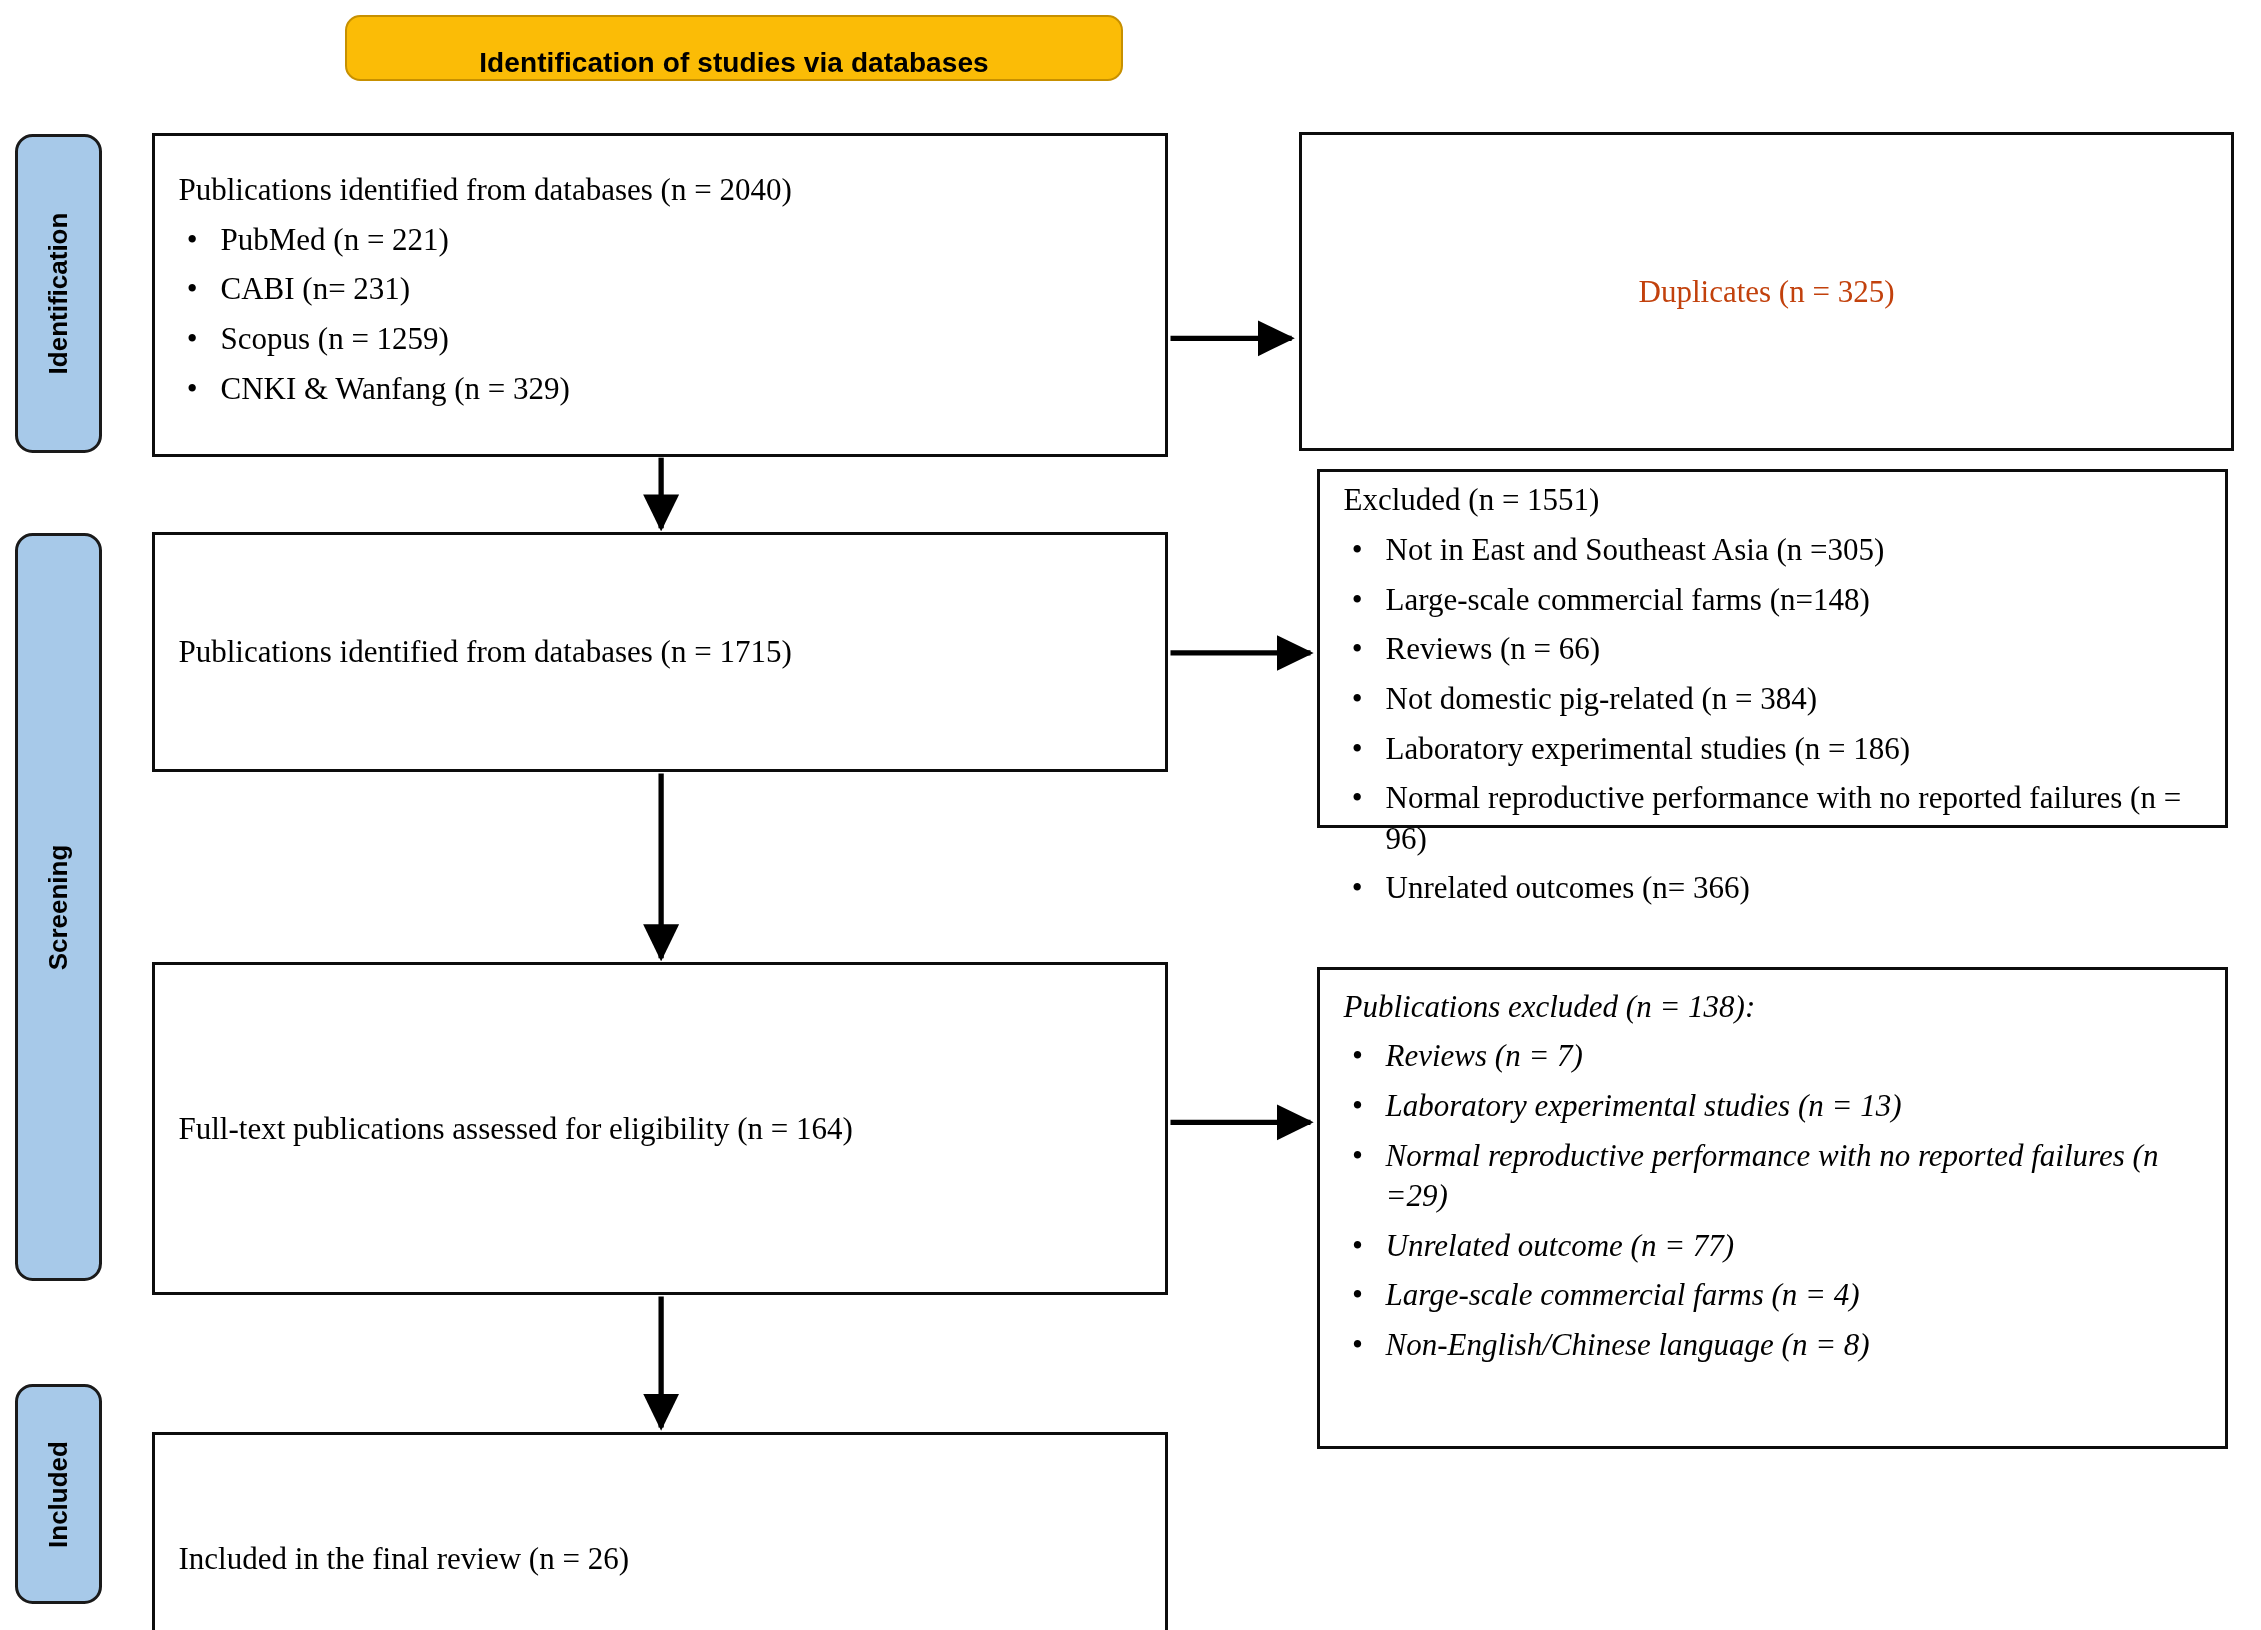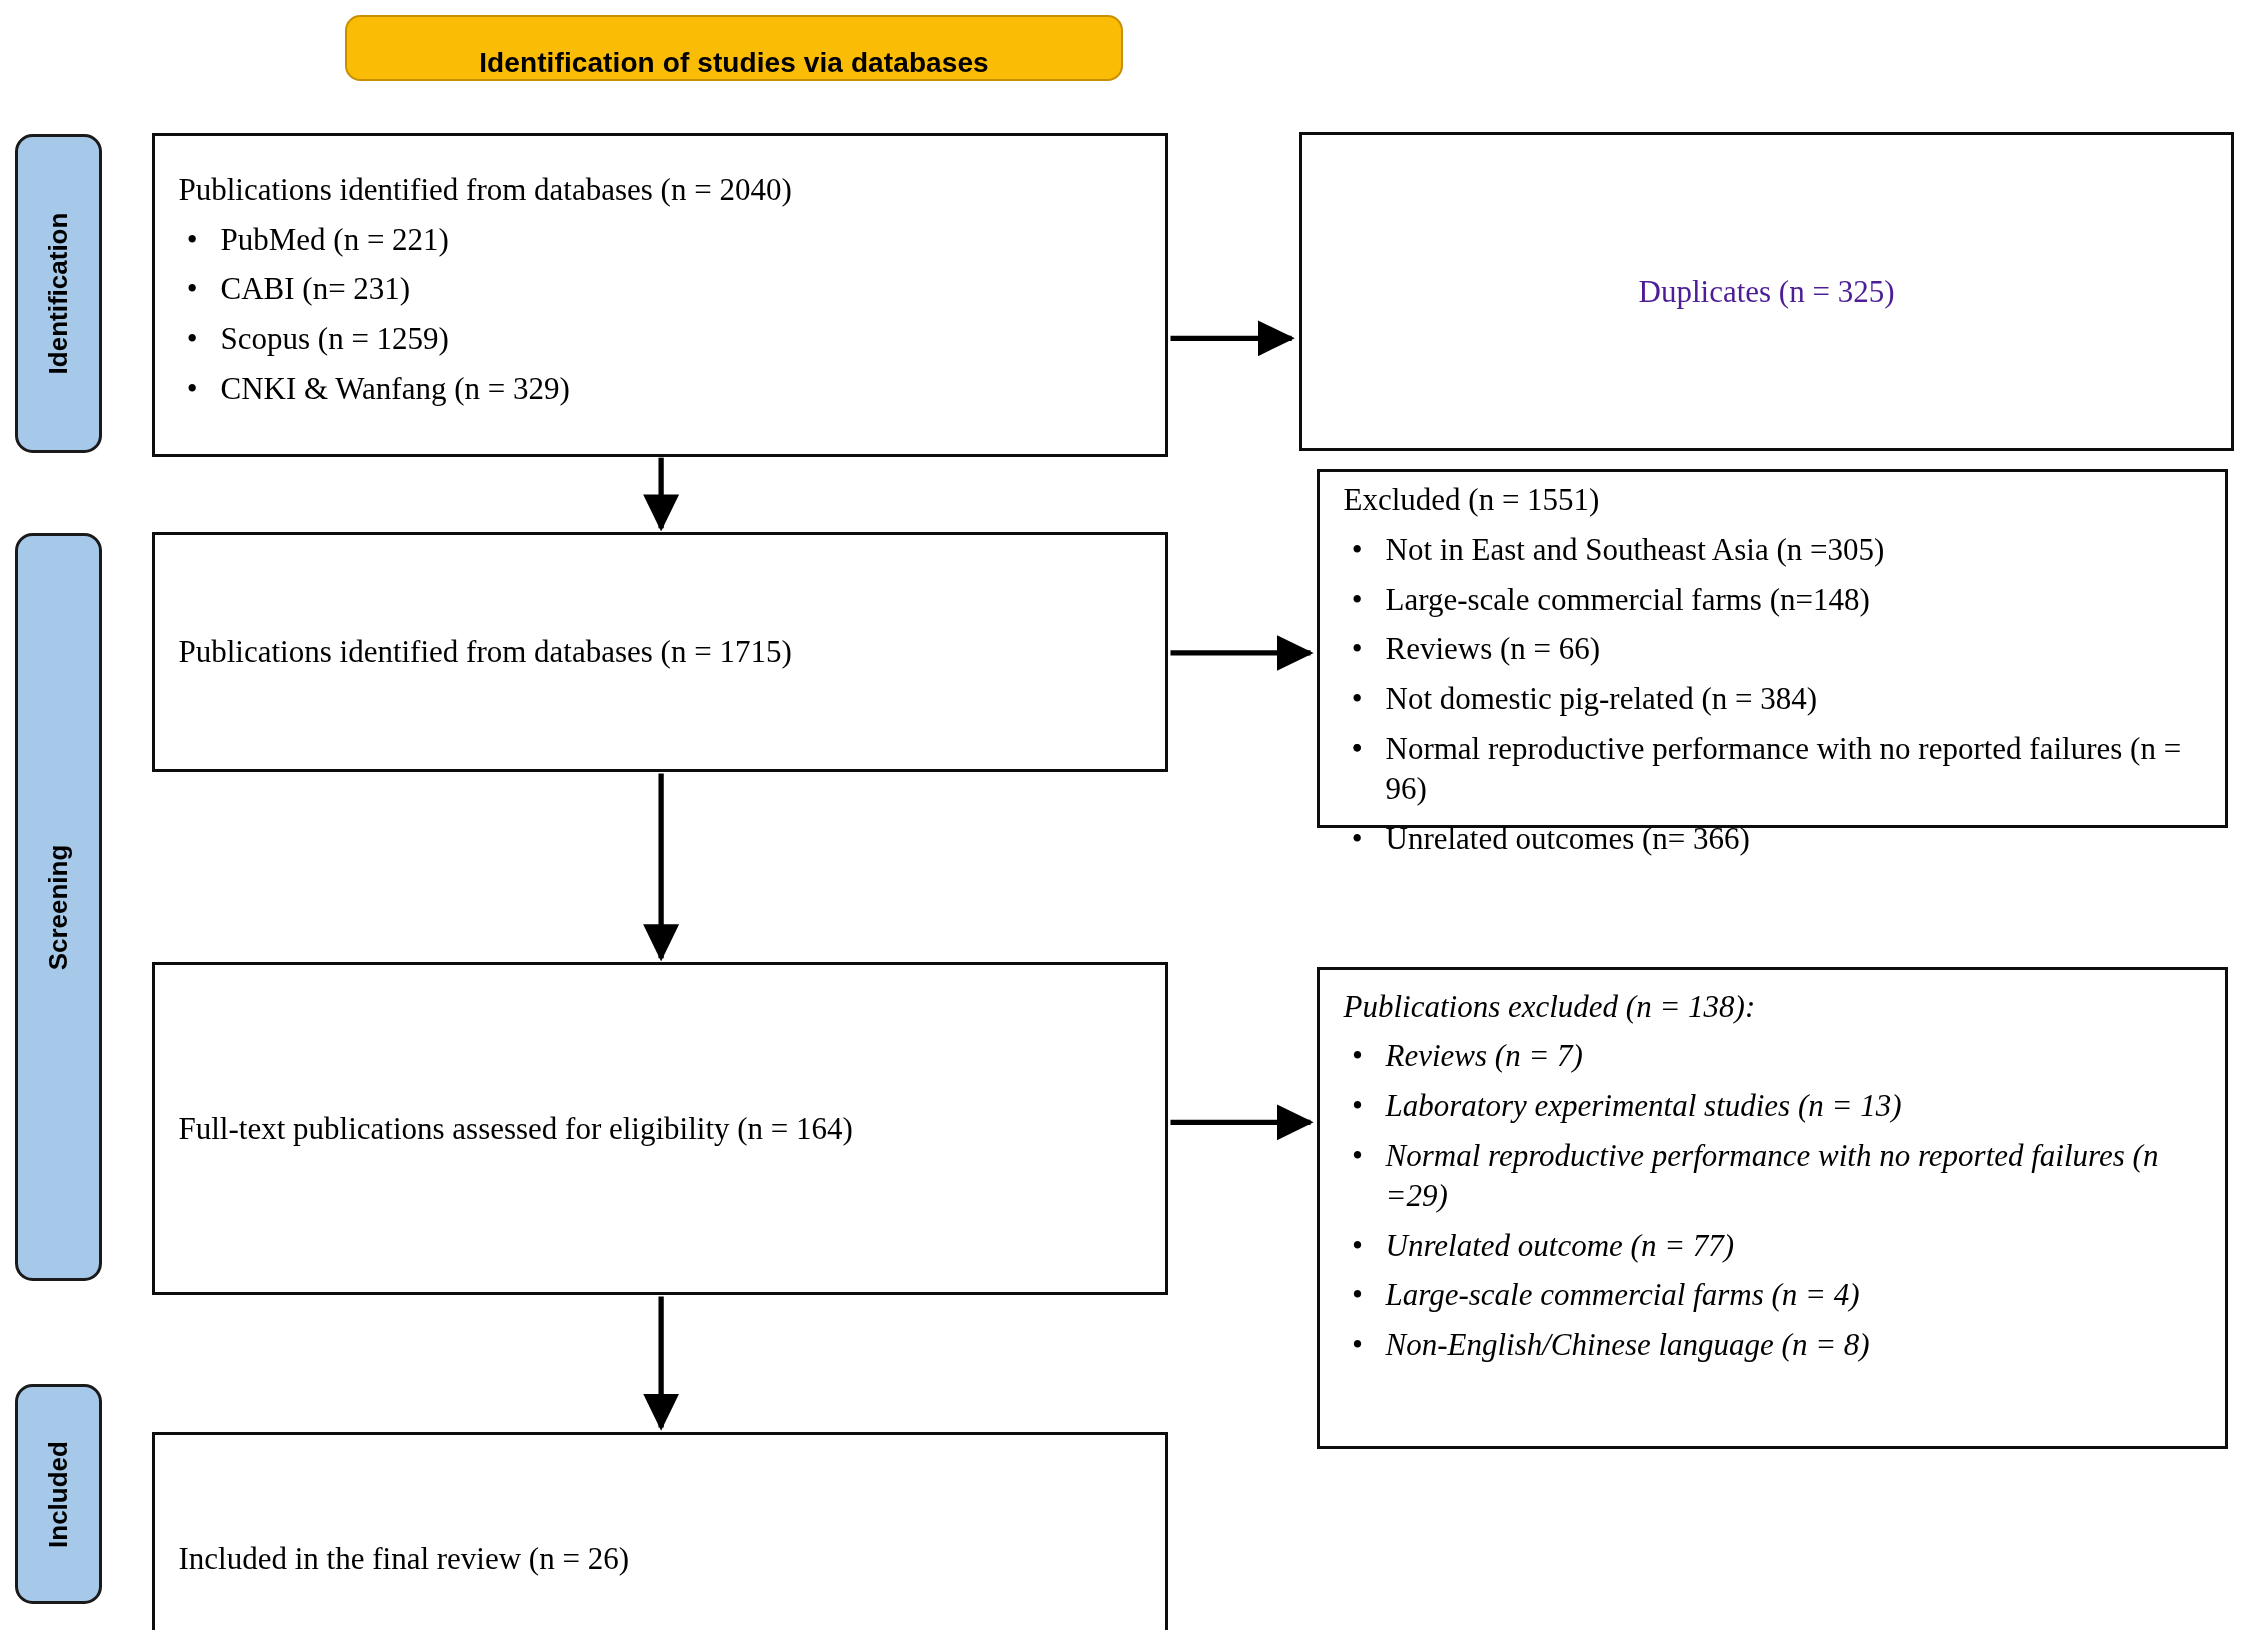--- a/index.html
+++ b/index.html
@@ -102,21 +102,21 @@
     left: 8.2px;
     top: 0;
   }
   .centered-title {
     position: absolute;
     left: 0; right: 0;
     top: 50%;
     transform: translateY(-50%);
     text-align: center;
     font-size: 31px;
-    color: #4c1d95;
+    color: #c2410c;
   }
   .vcenter-left {
     position: absolute;
     left: 23.5px;
     right: 15.3px;
     top: 50%;
     transform: translateY(-50%);
     font-size: 31px;
     color: #000000;
     white-space: nowrap;
@@ -208,20 +208,21 @@
         <li>
           <span class="bullet-dot">•</span>
           <span>Reviews (n = 66)</span>
         </li>
         <li>
           <span class="bullet-dot">•</span>
           <span>Not domestic pig-related (n = 384)</span>
         </li>
         <li>
           <span class="bullet-dot">•</span>
+          <span>Laboratory experimental studies (n = 186)</span>
         </li>
         <li>
           <span class="bullet-dot">•</span>
           <span>Normal reproductive performance with no reported failures (n = 96)</span>
         </li>
         <li>
           <span class="bullet-dot">•</span>
           <span>Unrelated outcomes (n= 366)</span>
         </li>
       </ul>

